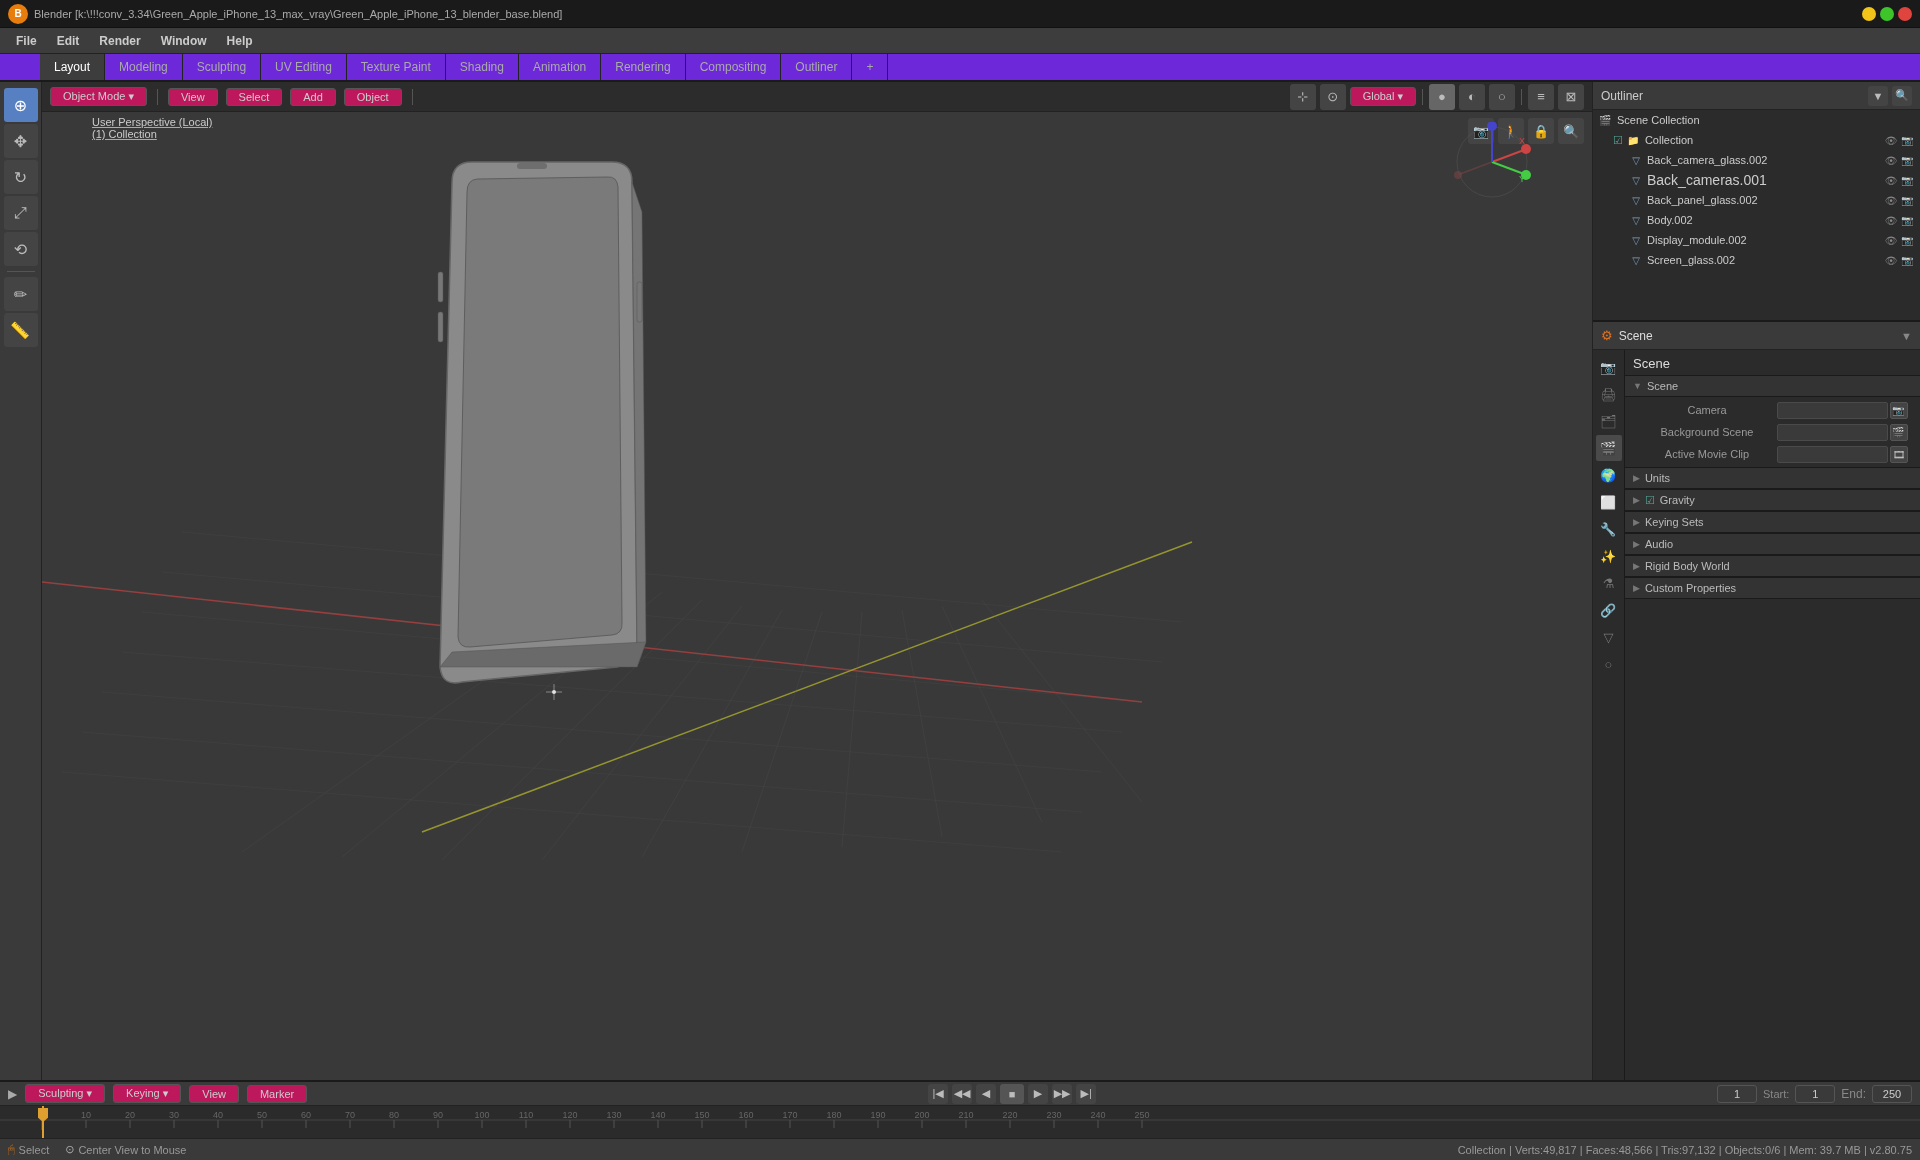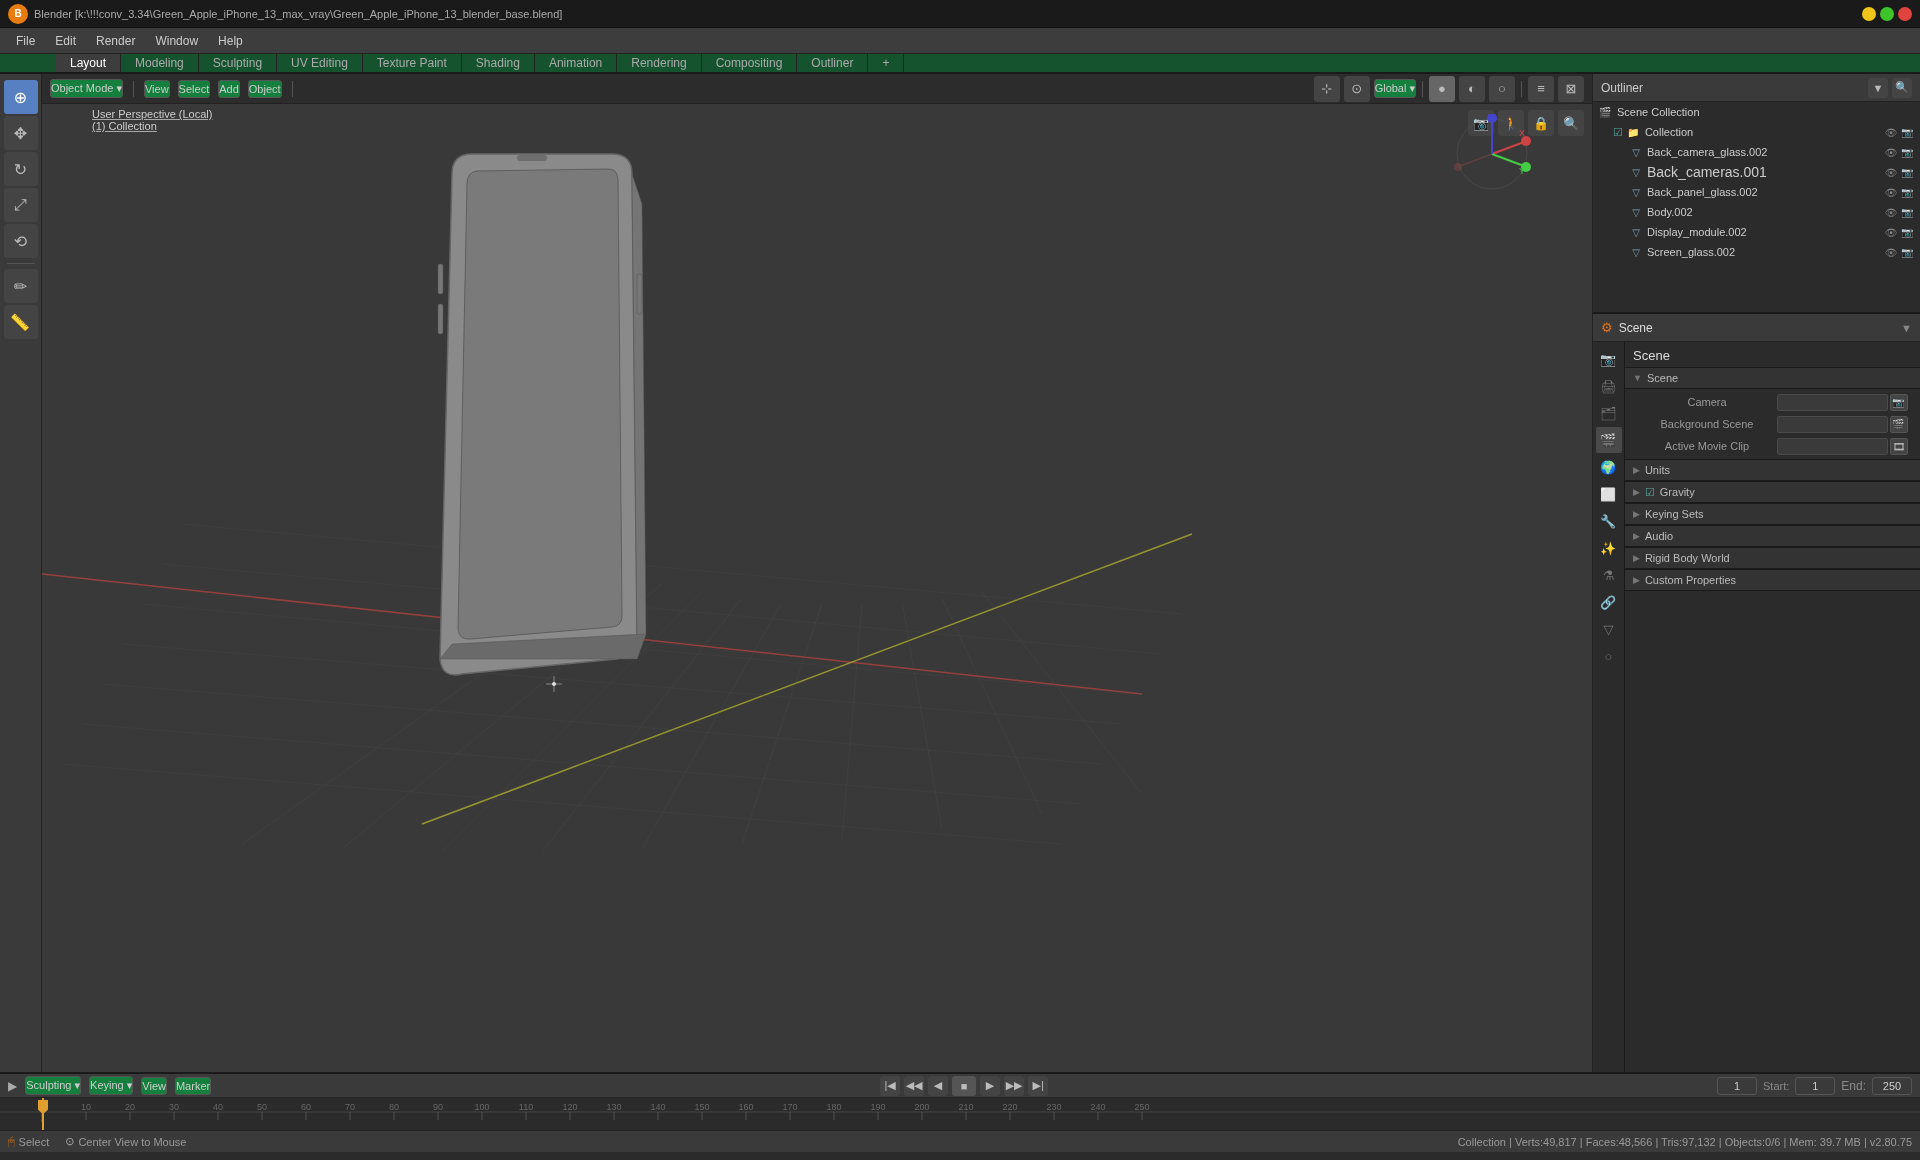--- a/index.html
+++ b/index.html
@@ -50,37 +50,38 @@
 
     
     #menu-bar {
       height: 26px;
       background: #3d3d3d;
       display: flex;
       align-items: center;
       padding: 0 8px;
       gap: 4px;
       border-bottom: 1px solid #222;
+      font-weight: bold;
     }
     .menu-item {
       padding: 2px 8px;
       cursor: pointer;
       border-radius: 3px;
       font-size: 12px;
       color: #ccc;
     }
 
     
     #workspace-tabs {
-      height: 20px;
-      background: #14532d;
+      height: 28px;
+      background: #6d28d9;
       display: flex;
       align-items: stretch;
       border-bottom: 2px solid #1a1a1a;
-      padding-left: 56px;
+      padding-left: 40px;
     }
     .workspace-tab {
       padding: 0 14px;
       display: flex;
       align-items: center;
       cursor: pointer;
       font-size: 12px;
       color: #aaa;
       border-right: 1px solid #222;
       position: relative;
@@ -138,22 +139,22 @@
       align-items: center;
       padding: 0 8px;
       gap: 8px;
       z-index: 10;
       border-bottom: 1px solid #222;
     }
     .vp-header-group {
       display: flex; align-items: center; gap: 4px;
     }
     .vp-btn {
-      padding: 2px 0;
-      background: #15803d;
+      padding: 2px 12px;
+      background: #be185d;
       border-radius: 3px;
       font-size: 11px;
       color: #ccc;
       cursor: pointer;
       border: 1px solid #555;
     }
     .vp-btn.dropdown::after { content: ' ▾'; }
 
     #viewport-info {
       position: absolute;

